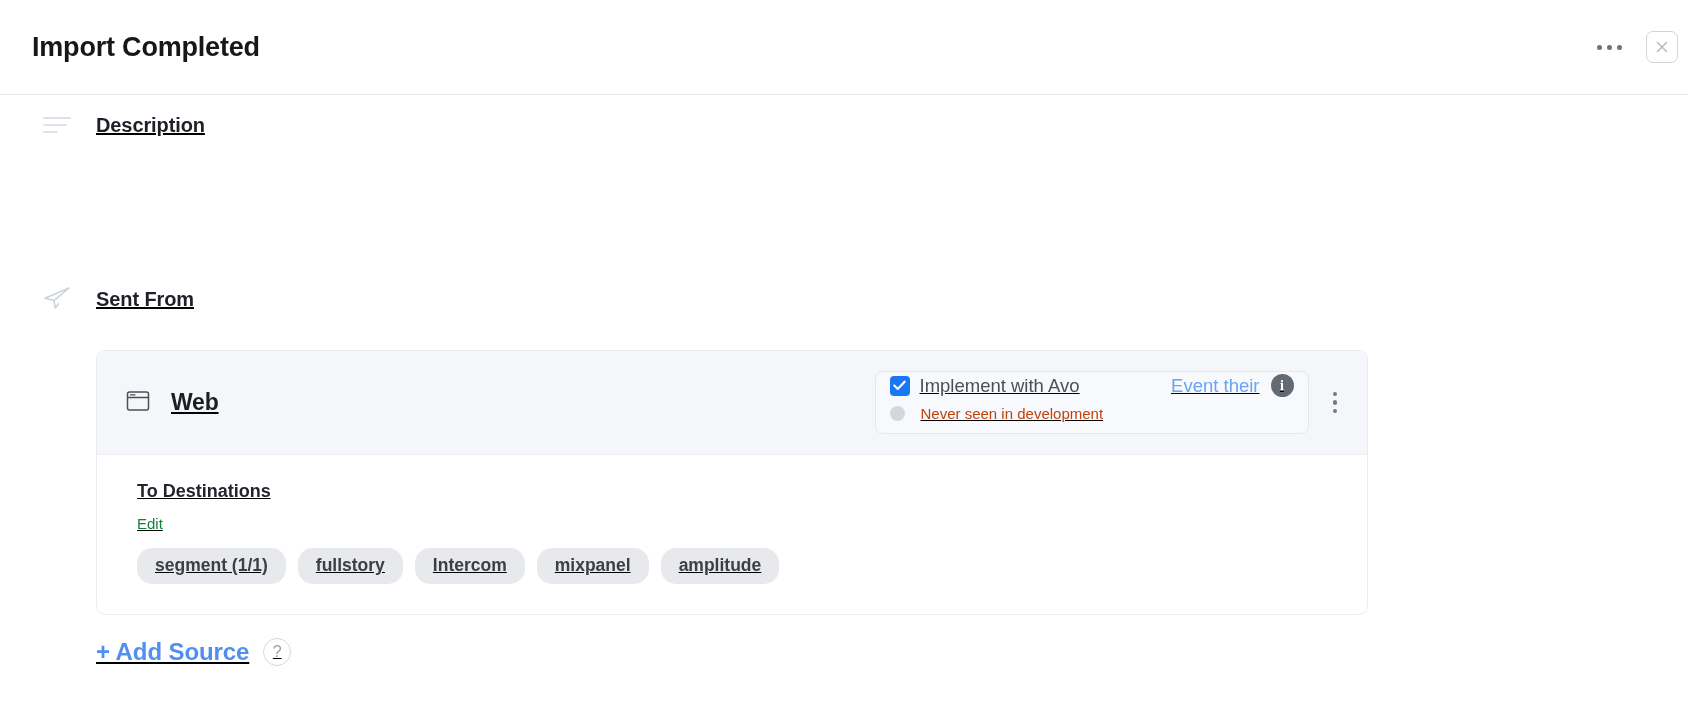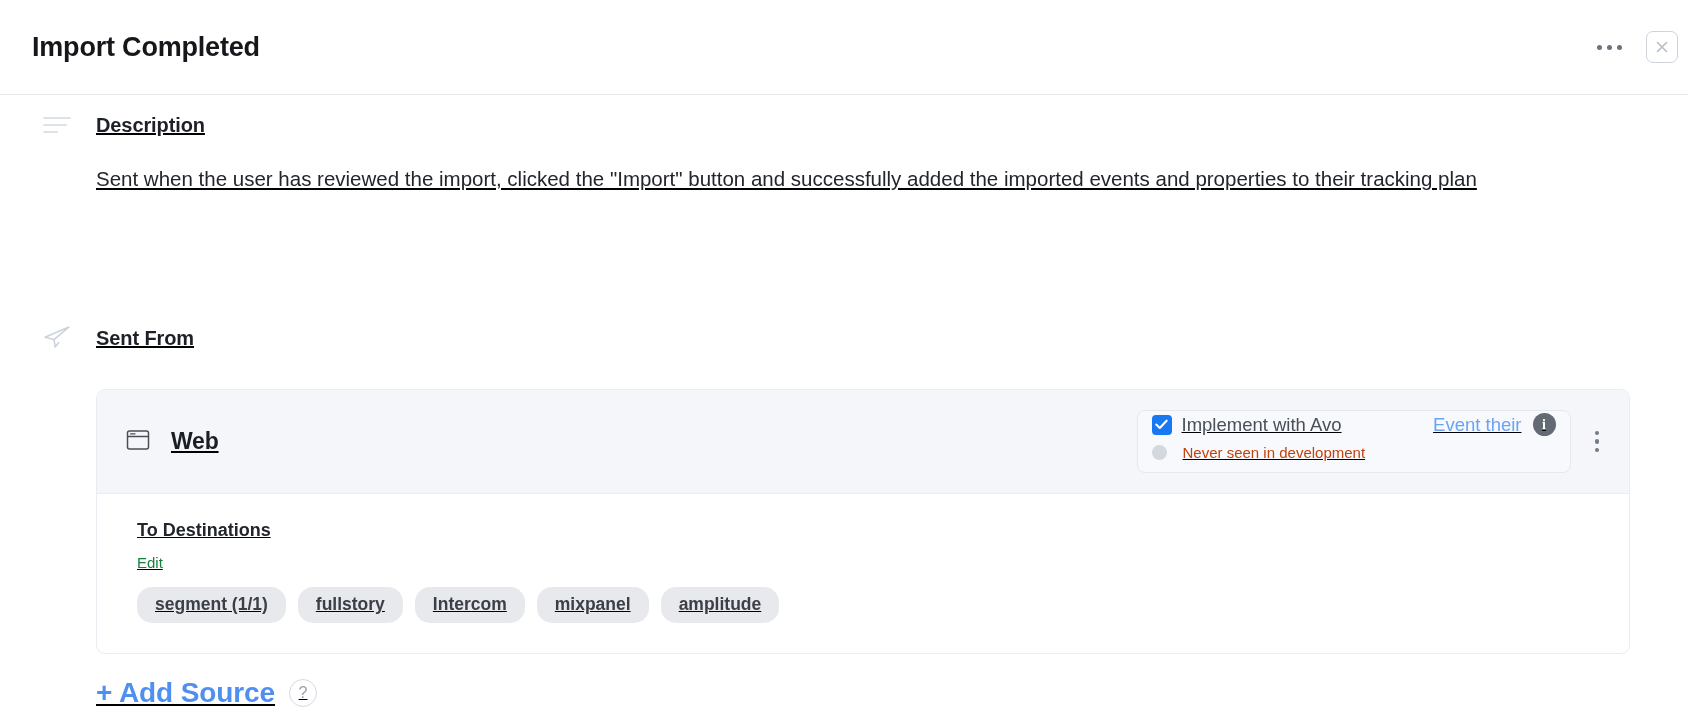--- a/index.html
+++ b/index.html
@@ -86,21 +86,21 @@
     color: #22262c;
     max-width: 1420px;
   }
 
   
   .sent-from-wrap { margin-top: 114px; }
 
   .source-card {
     margin-left: 64px;
     margin-top: 21px;
-    width: 1534px;
+    width: 1272px;
     border: 1px solid #e9ecf0;
     border-radius: 9px;
     overflow: hidden;
     background: #fff;
   }
   .card-top {
     background: #f4f6fa;
     border-bottom: 1px solid #e9ecf0;
     display: flex;
     align-items: center;
@@ -225,21 +225,21 @@
   }
 
   .add-source-row {
     margin-left: 64px;
     margin-top: 23px;
     display: flex;
     align-items: center;
     gap: 14px;
   }
   .add-source {
-    font-size: 28px;
+    font-size: 24px;
     font-weight: bold;
     color: #4f8ff0;
     cursor: pointer;
     letter-spacing: -0.1px;
   }
   .help-badge {
     width: 28px; height: 28px;
     border-radius: 50%;
     border: 1.5px solid #d5d9e0;
     color: #9aa0aa;
@@ -271,21 +271,20 @@
 
   <div class="section">
     <div class="section-head">
       <div class="sec-icon">
         <svg width="30" height="26" viewBox="0 0 30 26">
           <path d="M2 6 H28 M2 13 H24 M2 20 H15" stroke="#d3d8e0" stroke-width="1.7" stroke-linecap="round" fill="none"></path>
         </svg>
       </div>
       <div class="sec-title">Description</div>
     </div>
-    <div class="description-text">Sent when the user has reviewed the import, clicked the "Import" button and successfully added the imported events and properties to their tracking plan</div>
   </div>
 
   <div class="section sent-from-wrap">
     <div class="section-head">
       <div class="sec-icon">
         <svg width="30" height="30" viewBox="0 0 30 30">
           <path d="M27 4 L3 14.2 L12 16.6 L27 4 Z" stroke="#ccd2db" stroke-width="1.6" fill="none" stroke-linejoin="round"></path>
           <path d="M12 16.6 L13.2 24 L17 19.3" stroke="#ccd2db" stroke-width="1.6" fill="none" stroke-linejoin="round"></path>
         </svg>
       </div>

